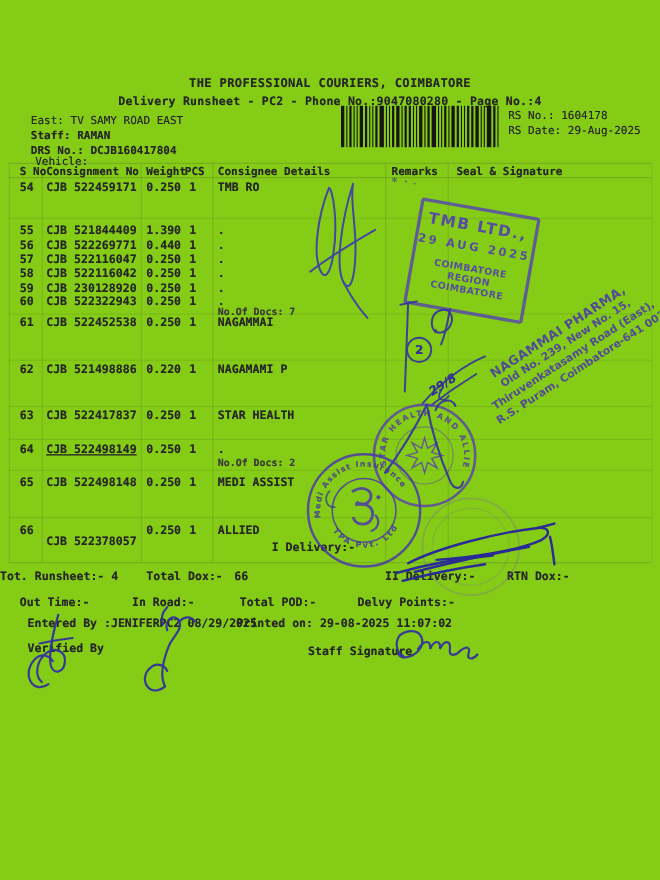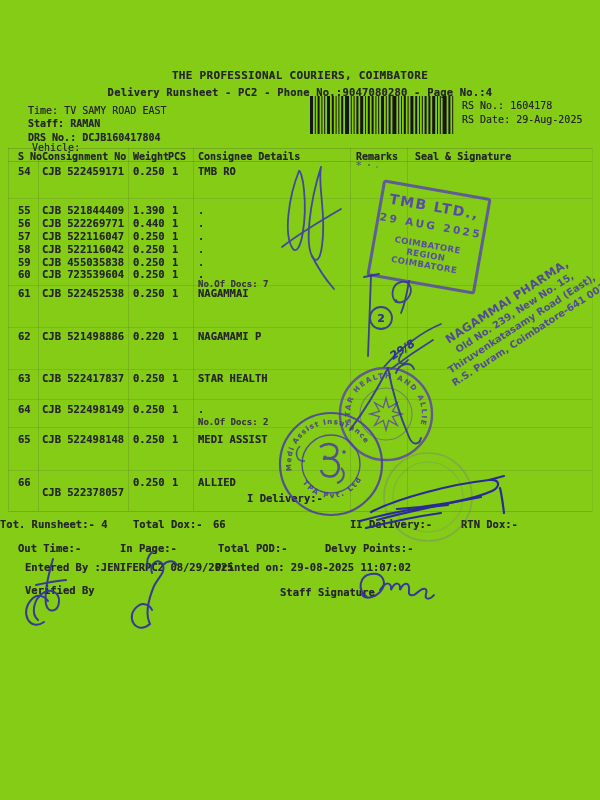--- a/index.html
+++ b/index.html
@@ -35,21 +35,21 @@
   #ink-overlay{position:absolute;left:0;top:0;pointer-events:none;}
 </style>
 </head>
 <body>
 
 <div class="page">
 
   <div class="abs title">THE PROFESSIONAL COURIERS, COIMBATORE</div>
   <div class="abs subtitle">Delivery Runsheet - PC2 - Phone No.:9047080280 - Page No.:4</div>
 
-  <div class="abs meta" style="left:28px;top:105px;"><span>Time:</span> <span>TV SAMY ROAD EAST</span></div>
+  <div class="abs meta" style="left:28px;top:105px;"><span>East:</span> <span>TV SAMY ROAD EAST</span></div>
   <div class="abs meta bold" style="left:28px;top:118px;"><span>Staff:</span> <span>RAMAN</span></div>
   <div class="abs meta bold" style="left:28px;top:132px;"><span>DRS No.:</span> <span>DCJB160417804</span></div>
   <div class="abs meta" style="left:32px;top:142px;"><span>Vehicle:</span></div>
 
   <svg id="barcode" style="position:absolute;left:310px;top:96px;" width="150" height="38" viewBox="0 0 150 38">
       <g id="bars">
         <rect x="0" y="0" width="3" height="38" fill="#161616"></rect>
         <rect x="4.8" y="0" width="1" height="38" fill="#161616"></rect>
         <rect x="7.6" y="0" width="2" height="38" fill="#161616"></rect>
         <rect x="11.399999999999999" y="0" width="1" height="38" fill="#161616"></rect>
@@ -152,28 +152,28 @@
       </div>
       <div class="trow" style="top: 243px;">
         <span style="left: 18px;">58</span>
         <span style="left: 42px;">CJB 522116042</span>
         <span style="left: 133px;">0.250</span>
         <span style="left: 172px;">1</span>
         <span style="left: 198px;">.</span>
       </div>
       <div class="trow" style="top: 256px;">
         <span style="left: 18px;">59</span>
-        <span style="left: 42px;">CJB 455035838</span>
+        <span style="left: 42px;">CJB 230128920</span>
         <span style="left: 133px;">0.250</span>
         <span style="left: 172px;">1</span>
         <span style="left: 198px;">.</span>
       </div>
       <div class="trow" style="top: 268px; text-align: right;">
         <span style="left: 18px;">60</span>
-        <span style="left: 42px;">CJB 723539604</span>
+        <span style="left: 42px;">CJB 522322943</span>
         <span style="left: 133px;">0.250</span>
         <span style="left: 172px;">1</span>
         <span style="left: 198px;">.</span>
       </div>
       <div class="tnote" style="top: 279px; left: 198px;">No.Of Docs: 7</div>
       <div class="trow" style="top: 287px;">
         <span style="left: 18px;">61</span>
         <span style="left: 42px;">CJB 522452538</span>
         <span style="left: 133px;">0.250</span>
         <span style="left: 172px;">1</span>
@@ -188,21 +188,21 @@
       </div>
       <div class="trow" style="top: 372px;">
         <span style="left: 18px;">63</span>
         <span style="left: 42px;">CJB 522417837</span>
         <span style="left: 133px;">0.250</span>
         <span style="left: 172px;">1</span>
         <span style="left: 198px;">STAR HEALTH</span>
       </div>
       <div class="trow" style="top: 403px;">
         <span style="left: 18px;">64</span>
-        <span style="left: 42px;">CJB 522498149</span>
+        <span style="left: 42px; text-decoration: underline;">CJB 522498149</span>
         <span style="left: 133px;">0.250</span>
         <span style="left: 172px;">1</span>
         <span style="left: 198px;">.</span>
       </div>
       <div class="tnote" style="top: 417px; left: 198px;">No.Of Docs: 2</div>
       <div class="trow" style="top: 433px;">
         <span style="left: 18px;">65</span>
         <span style="left: 42px;">CJB 522498148</span>
         <span style="left: 133px;">0.250</span>
         <span style="left: 172px;">1</span>
@@ -218,21 +218,21 @@
     </div>
 
   <div class="abs sum" style="left:0;top:518px;"><span>Tot. Runsheet:-</span> <span>4</span></div>
   <div class="abs sum" style="left:133px;top:518px;">Total Dox:-</div>
   <div class="abs sum" style="left:213px;top:518px;">66</div>
   <div class="abs sum" style="left:247px;top:492px;">I Delivery:-</div>
   <div class="abs sum" style="left:350px;top:518px;">II Delivery:-</div>
   <div class="abs sum" style="left:461px;top:518px;">RTN Dox:-</div>
 
   <div class="abs sum" style="left:18px;top:542px;">Out Time:-</div>
-  <div class="abs sum" style="left:120px;top:542px;">In Page:-</div>
+  <div class="abs sum" style="left:120px;top:542px;">In Road:-</div>
   <div class="abs sum" style="left:218px;top:542px;">Total POD:-</div>
   <div class="abs sum" style="left:325px;top:542px;">Delvy Points:-</div>
 
   <div class="abs sum" style="left:25px;top:561px;">Entered By :JENIFERPC2 08/29/2025</div>
   <div class="abs sum" style="left:215px;top:561px;">Printed on: 29-08-2025 11:07:02</div>
   <div class="abs sum" style="left:25px;top:584px;">Verified By</div>
   <div class="abs sum" style="left:280px;top:586px;">Staff Signature</div>
 
   <div id="stamp-tmb">
     <div class="tmb1">TMB LTD.,</div>

